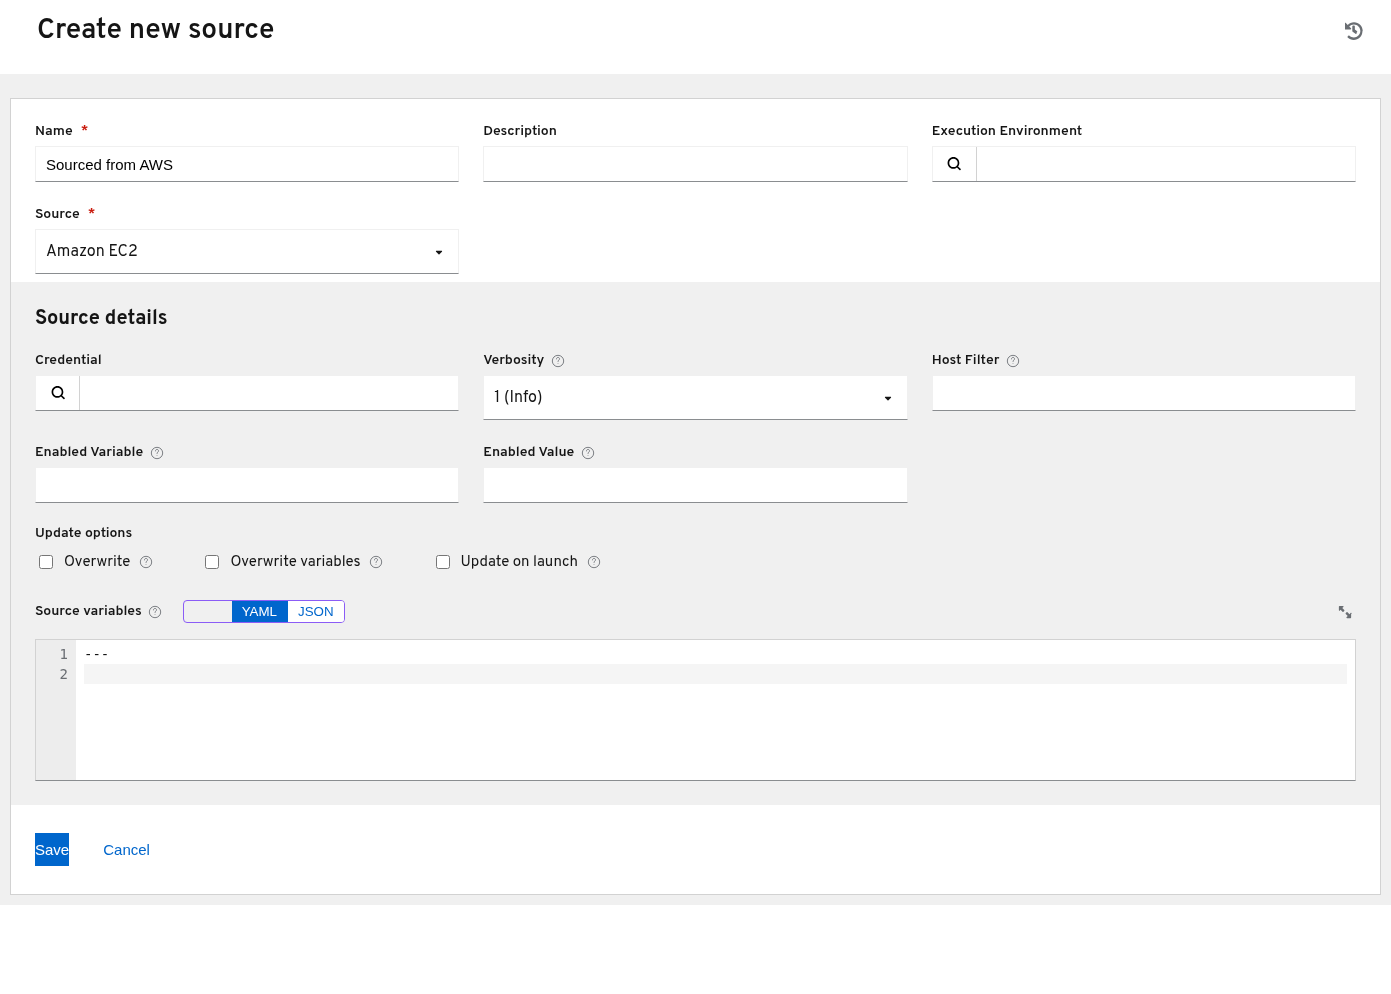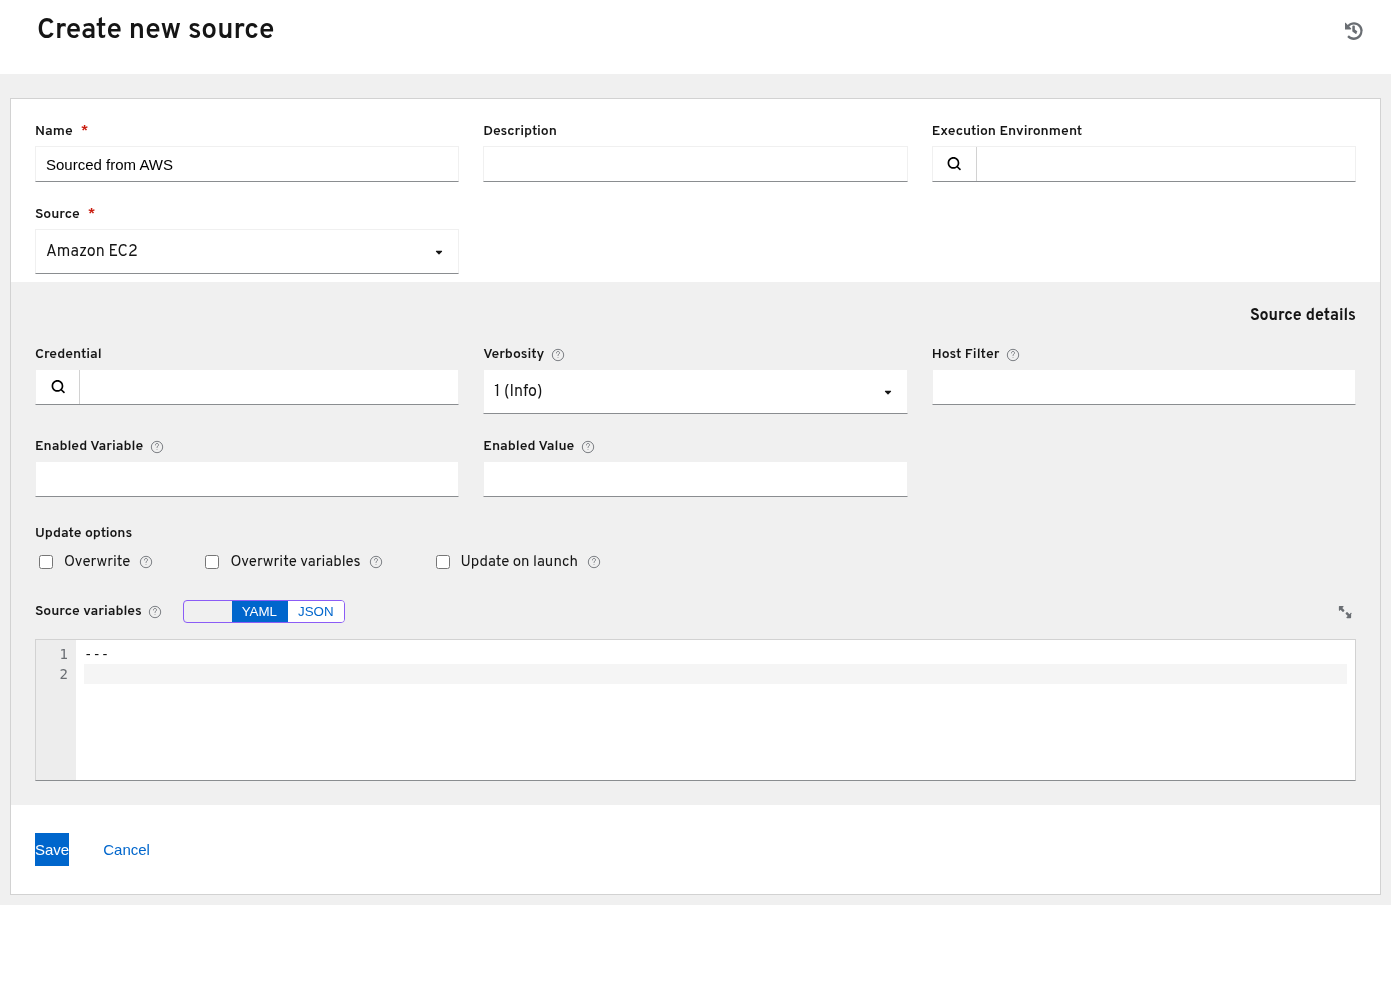--- a/index.html
+++ b/index.html
@@ -81,23 +81,23 @@
     cursor: pointer;
   }
   .select-caret {
     position: absolute; right: 14px; top: 50%; transform: translateY(-50%);
     pointer-events: none;
   }
   .details-section {
     background: #f0f0f0;
     padding: 24px;
   }
-  .section-title { font-size: 16px; font-weight: 700; margin: 0 0 20px 0; text-align: right; }
+  .section-title { font-size: 20px; font-weight: 700; margin: 0 0 20px 0; }
   .update-options-label {
-    font-size: 14px; font-weight: 600; margin-top: 28px; margin-bottom: 10px;
+    font-size: 14px; font-weight: 600; margin-top: 22px; margin-bottom: 10px;
   }
   .checkbox-row {
     display: flex; gap: 48px; align-items: center;
     font-size: 15px;
   }
   .checkbox-item { display: flex; align-items: center; gap: 8px; }
   .checkbox-item input { width: 14px; height: 14px; }
   .vars-row {
     display: flex; align-items: center; gap: 20px;
     margin-top: 28px; margin-bottom: 16px;

